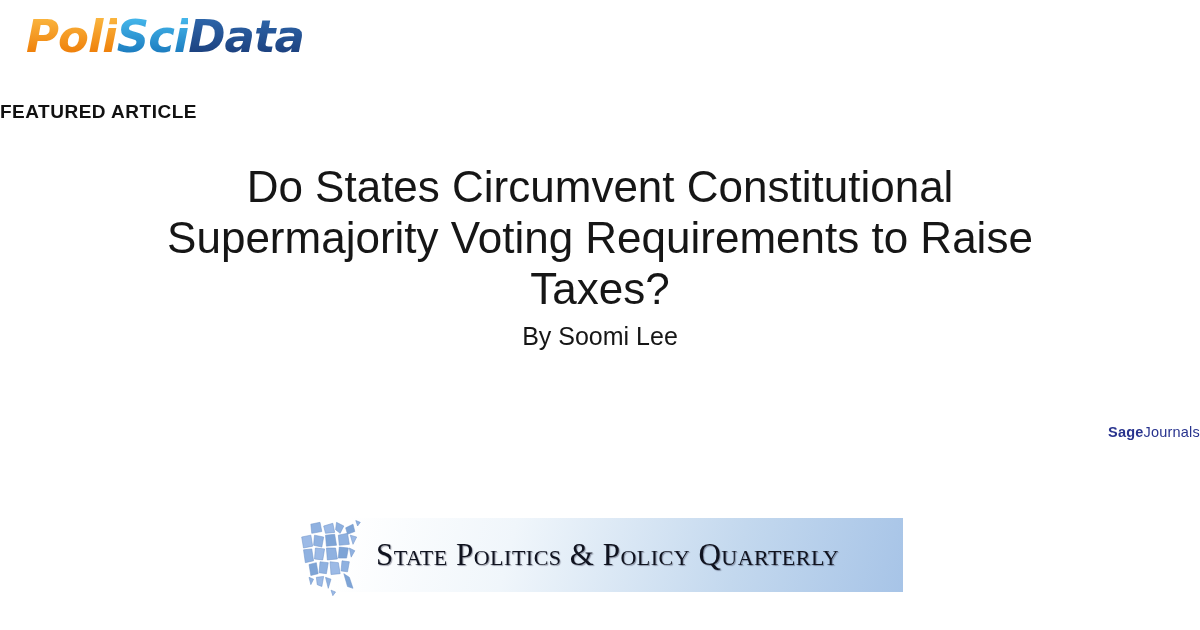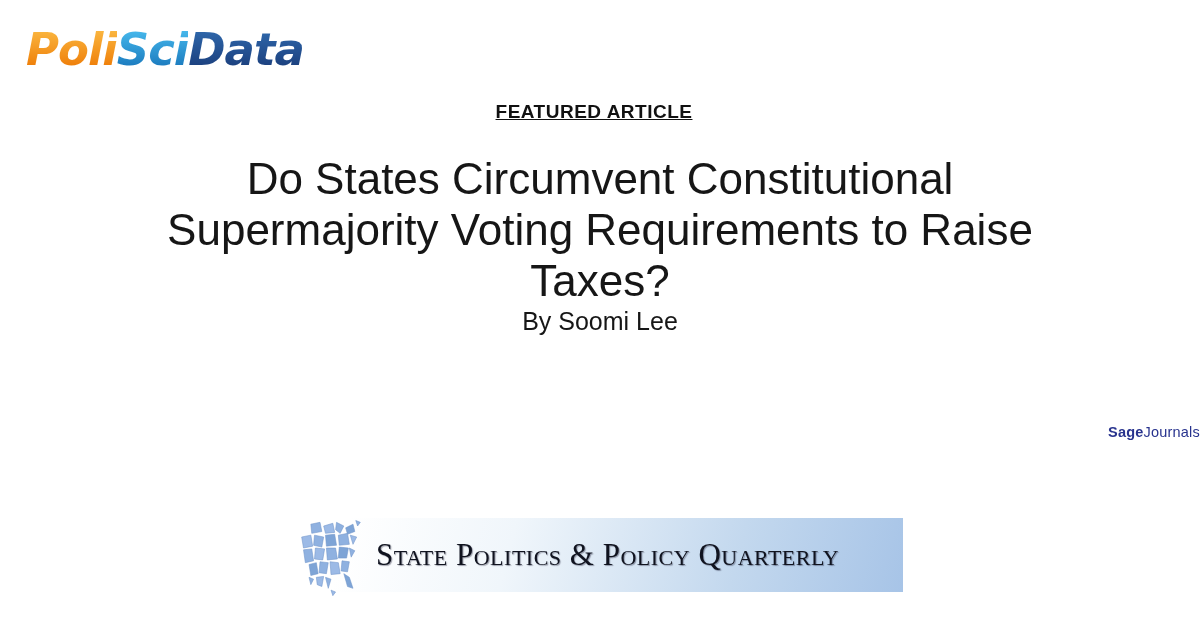--- a/index.html
+++ b/index.html
@@ -8,21 +8,21 @@
     background: #ffffff;
     position: relative;
     overflow: hidden;
     font-family: "Liberation Sans", sans-serif;
     color: #161616;
   }
 
   
   .brand-logo {
     position: absolute;
-    left: 26px; top: 23px;
+    left: 26px; top: 10px;
     font-family: "DejaVu Sans", sans-serif;
     font-style: italic;
     font-weight: bold;
     font-size: 45px;
     letter-spacing: -1px;
     white-space: nowrap;
     cursor: pointer;
   }
   .seg { display: inline-block; }
   .seg-poli { color: #f28c1e; }
@@ -40,42 +40,40 @@
     .seg-data {
       background: linear-gradient(180deg, #2f69ad 10%, #1b3f7d 85%);
       -webkit-background-clip: text; -webkit-text-fill-color: transparent;
     }
   }
 
   
   .kicker {
     position: absolute;
     top: 101px; left: 0; right: 12px;
-    text-align: center;
     font-size: 19px;
     font-weight: bold;
     letter-spacing: 0.5px;
     color: #111111;
-    text-decoration: underline;
   }
 
   
   .article-block {
     position: absolute;
     top: 153px; left: 50%;
     transform: translateX(-50%);
     width: 960px;
     text-align: center;
   }
   .article-title {
     font-size: 44px;
     line-height: 51px;
     font-weight: 400;
     color: #161616;
-    margin: 0;
+    margin: 8px;
   }
   .article-byline {
     font-size: 25px;
     margin-top: 1px;
     color: #161616;
   }
 
   
   .sage-logo {
     position: absolute;

